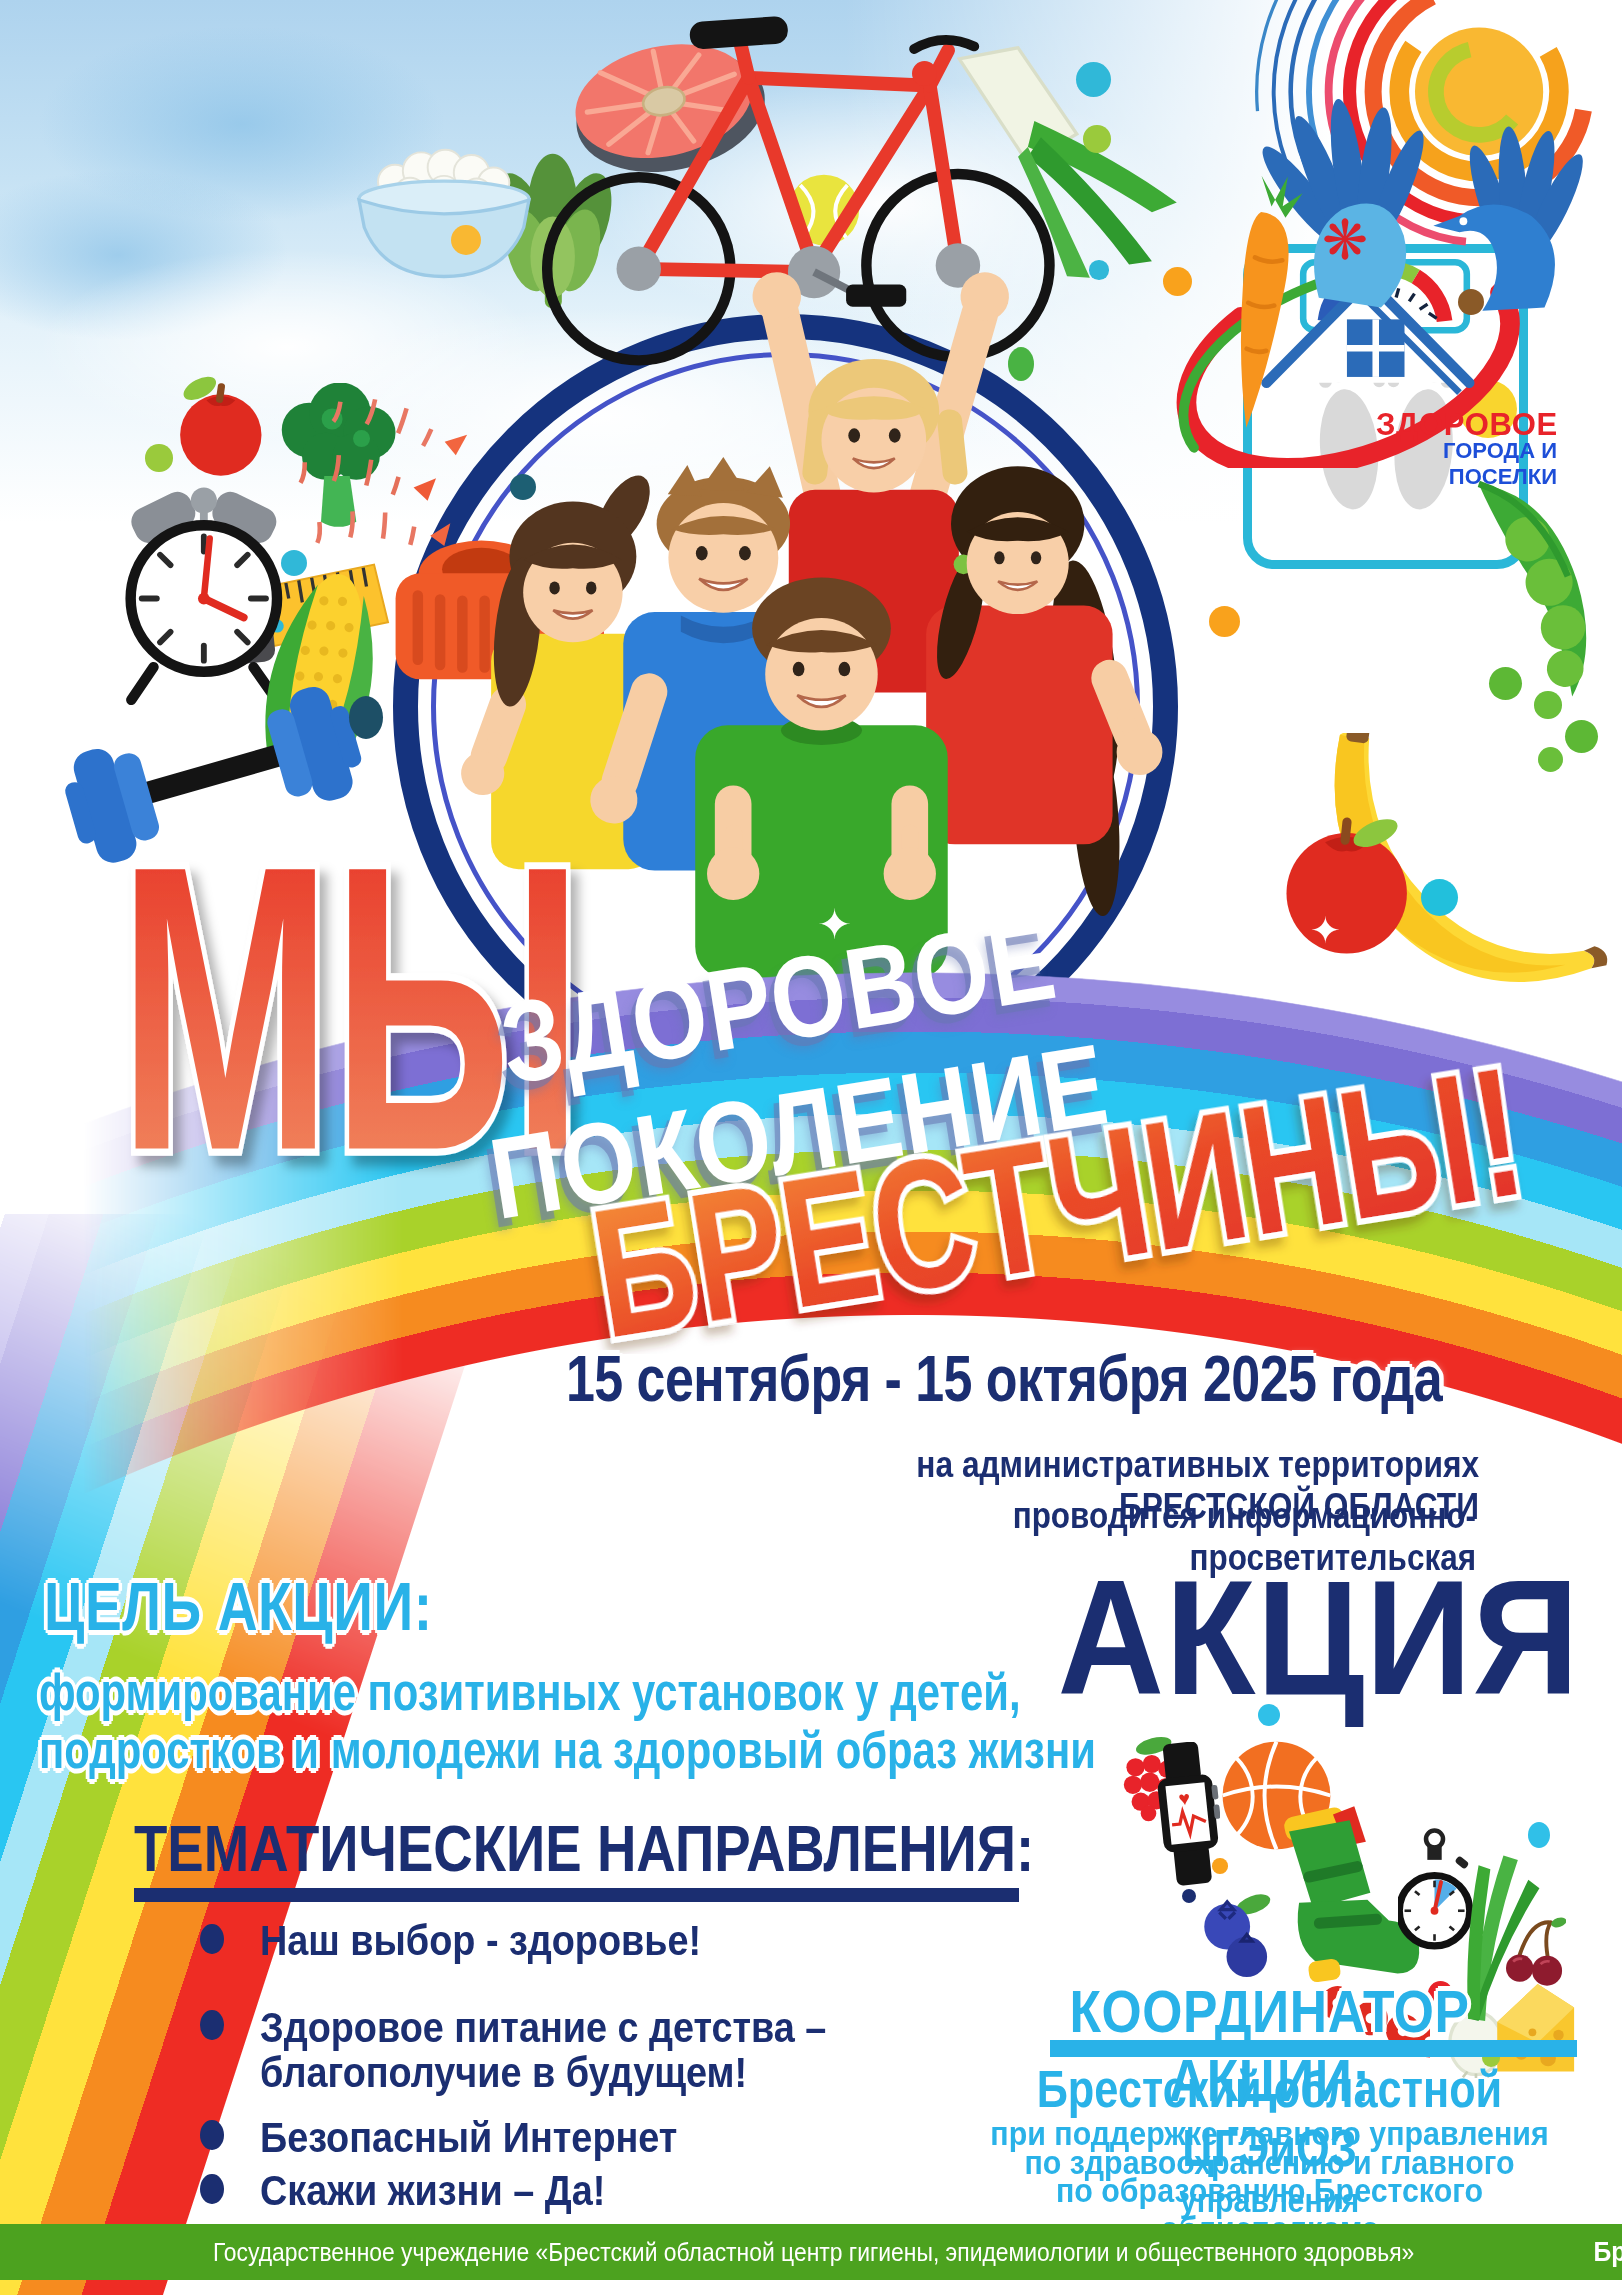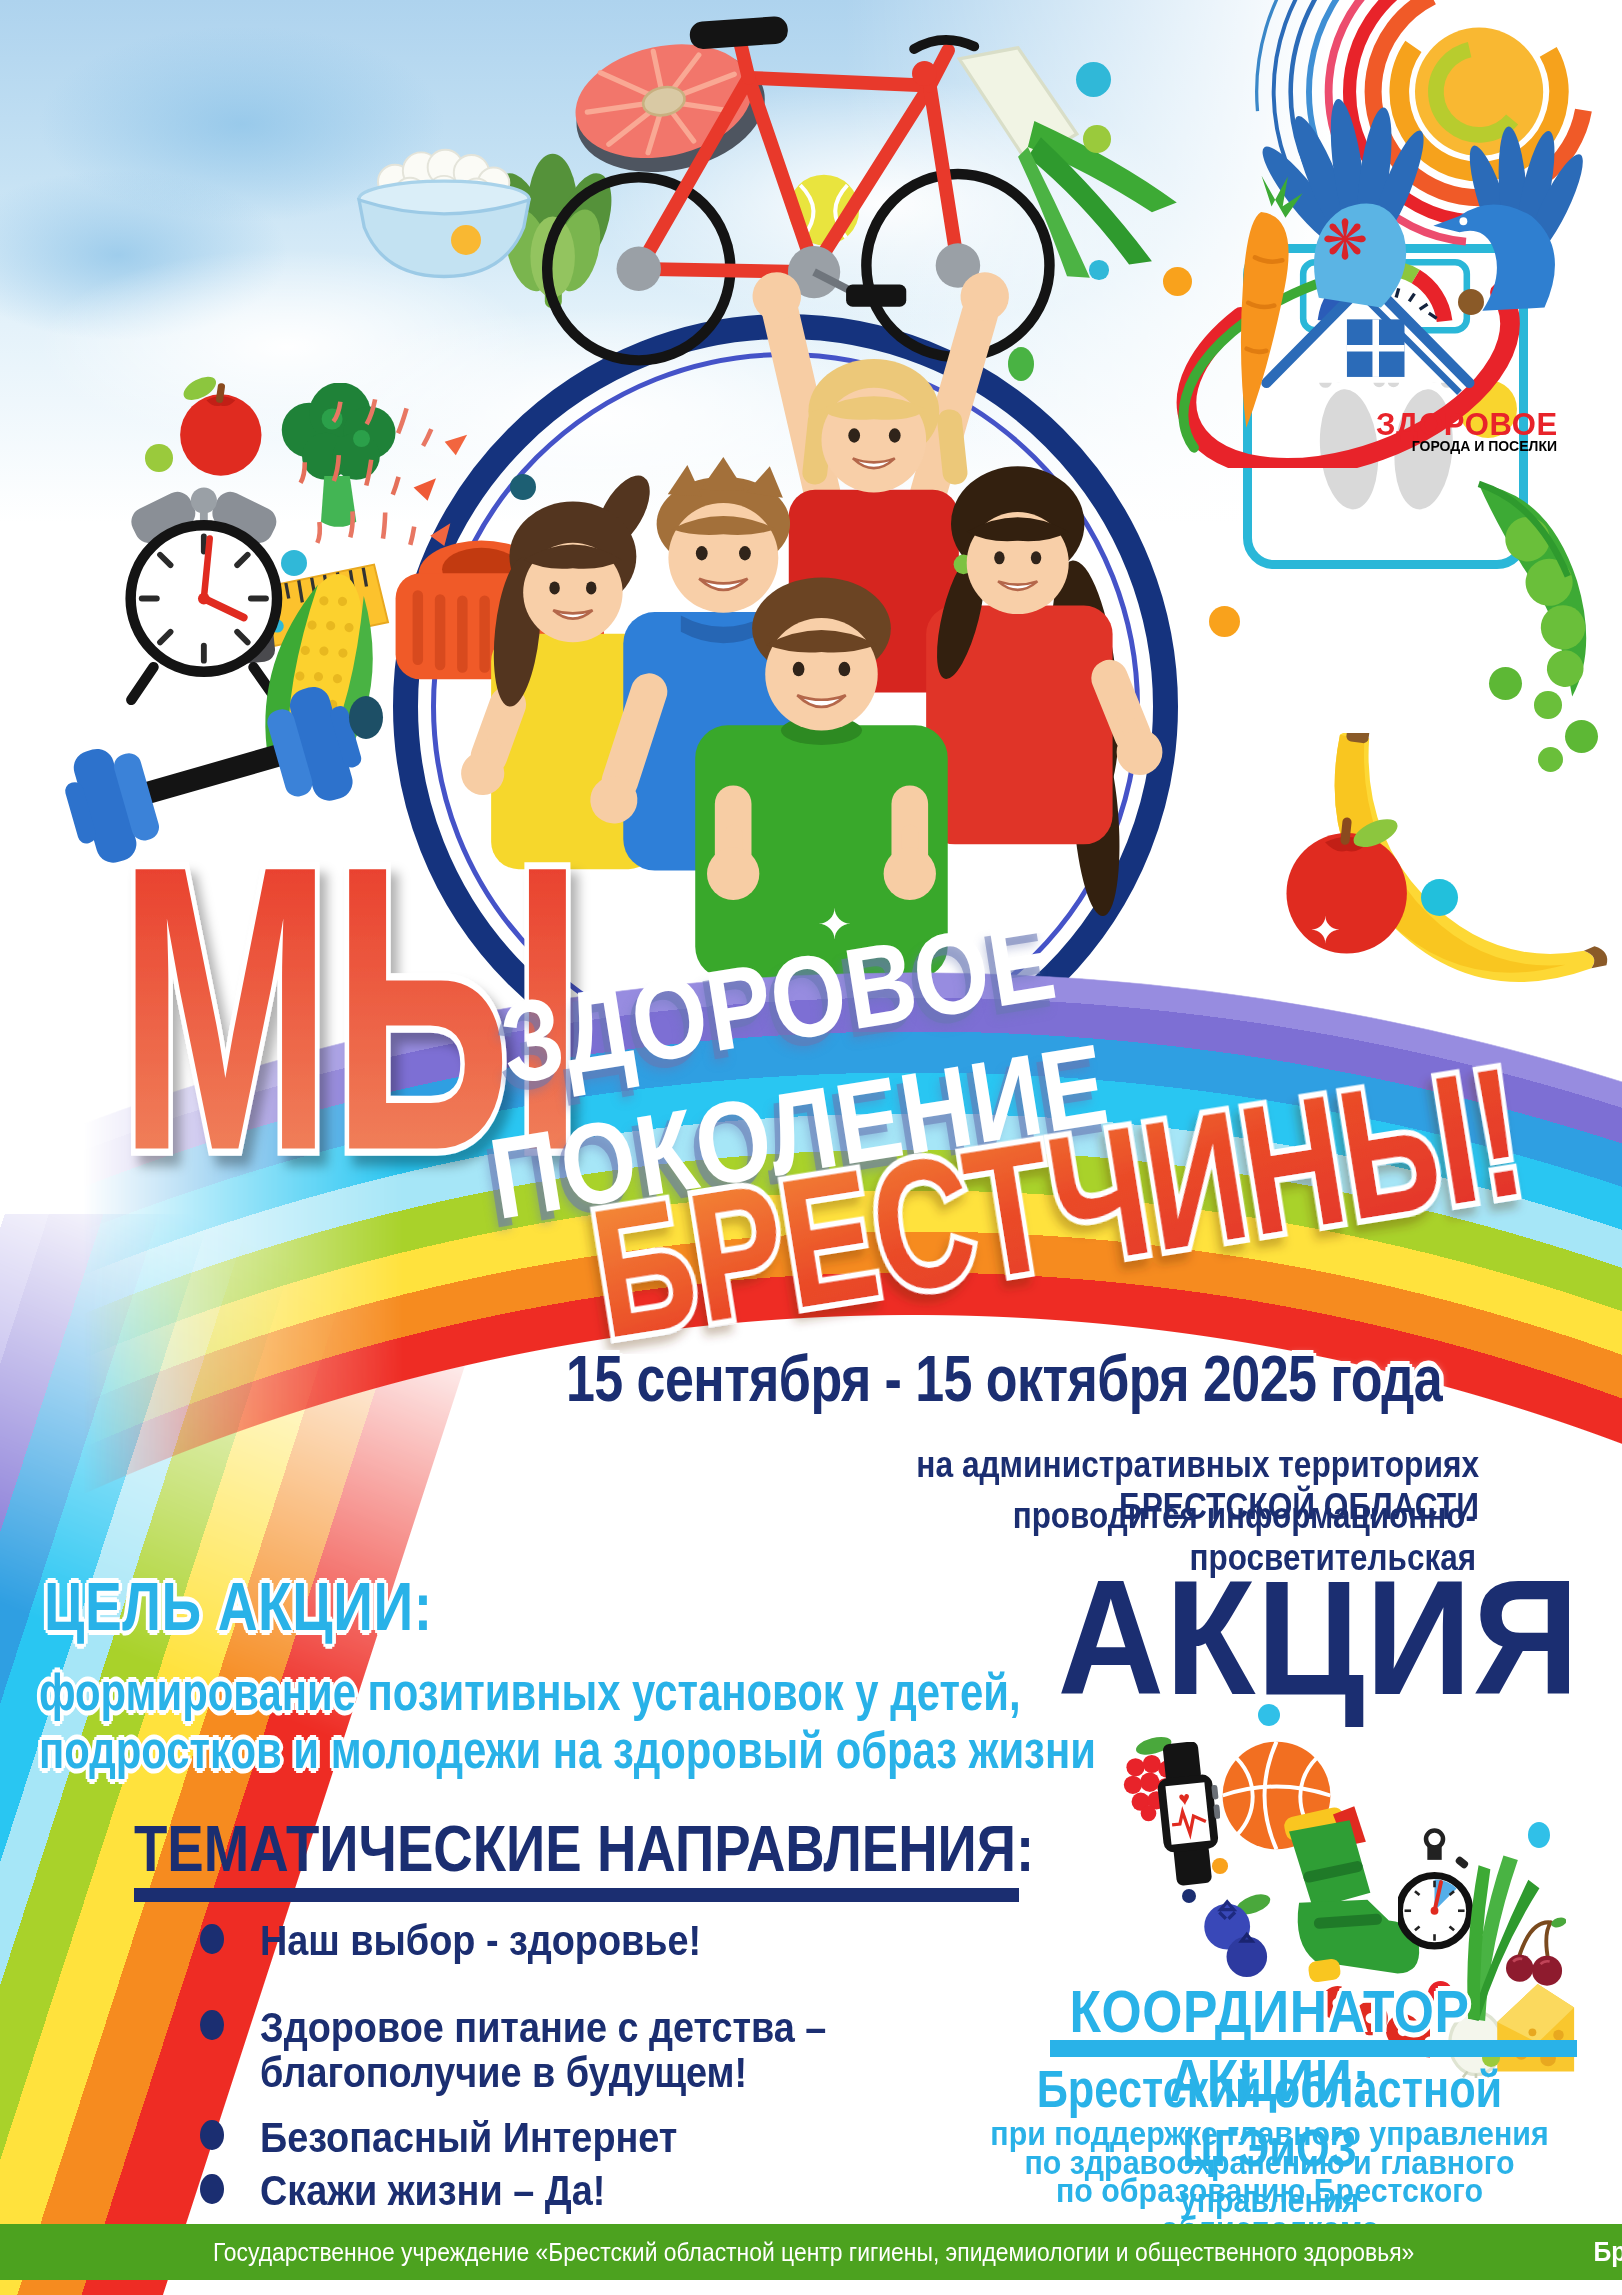--- a/index.html
+++ b/index.html
@@ -111,21 +111,21 @@
         <ellipse cx="520" cy="310" rx="20" ry="92" transform="rotate(-18 520 310)"></ellipse>
         <ellipse cx="552" cy="295" rx="21" ry="102" transform="rotate(-4 552 295)"></ellipse>
         <ellipse cx="586" cy="298" rx="21" ry="100" transform="rotate(12 586 298)"></ellipse>
         <ellipse cx="616" cy="315" rx="20" ry="88" transform="rotate(26 616 315)"></ellipse>
       </g>
       <path d="M600,470 Q640,380 580,330 Q520,295 470,330 L430,345 L470,355 Q505,345 520,375 Q540,420 505,475 Z" fill="#2f7fd0"></path>
       <circle cx="476" cy="338" r="6" fill="#fff"></circle>
     </g>
   </svg>
   <div class="abs bold" style="left:1368px;top:407px;width:190px;text-align:right;font-size:31px;color:#e8232a;z-index:4;letter-spacing:0.7px;">ЗДОРОВОЕ</div>
-  <div class="abs bold" style="left:1361px;top:438px;width:196px;text-align:right;font-size:14px;color:#000000;z-index:4;">ГОРОДА И ПОСЕЛКИ</div>
+  <div class="abs bold" style="left:1361px;top:438px;width:196px;text-align:right;font-size:22px;color:#1d4ed8;z-index:4;">ГОРОДА И ПОСЕЛКИ</div>
 
   <svg class="abs" style="left:568px;top:33px;z-index:3;" width="200" height="144" viewBox="0 0 306 220">
     <g transform="rotate(-12 153 110)">
       <ellipse cx="155" cy="120" rx="146" ry="90" fill="#4e5560"></ellipse>
       <ellipse cx="148" cy="103" rx="137" ry="84" fill="#f2766b"></ellipse>
       <g stroke="#f9a894" stroke-width="8" stroke-linecap="round">
         <line x1="148" y1="103" x2="148" y2="25"></line>
           <line x1="148" y1="103" x2="215" y2="45"></line>
         <line x1="148" y1="103" x2="262" y2="85"></line>
           <line x1="148" y1="103" x2="248" y2="140"></line>

